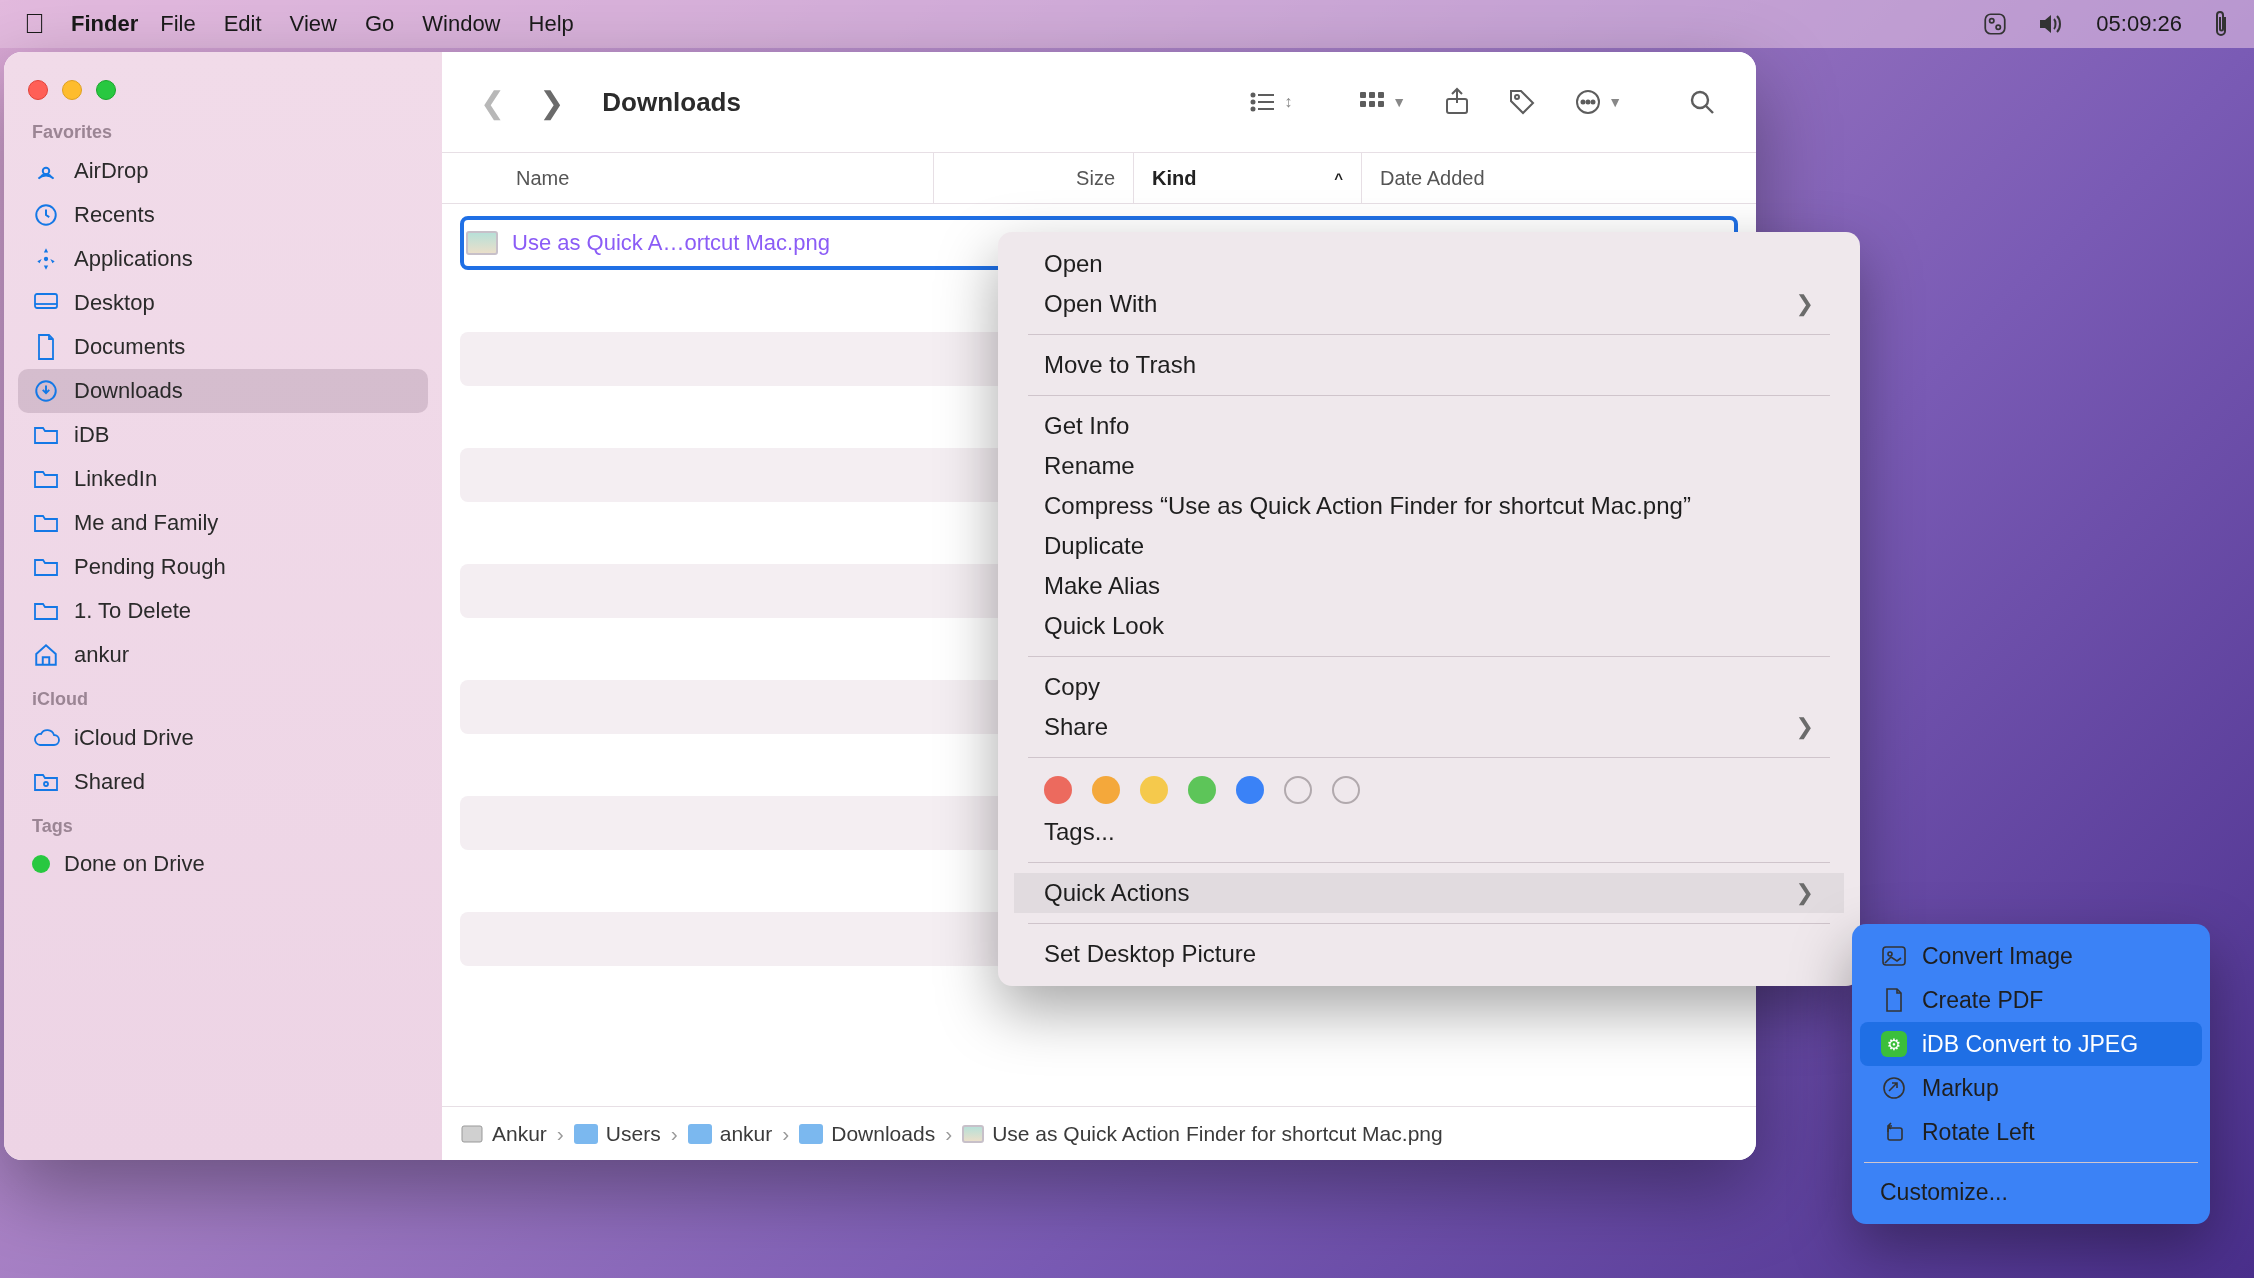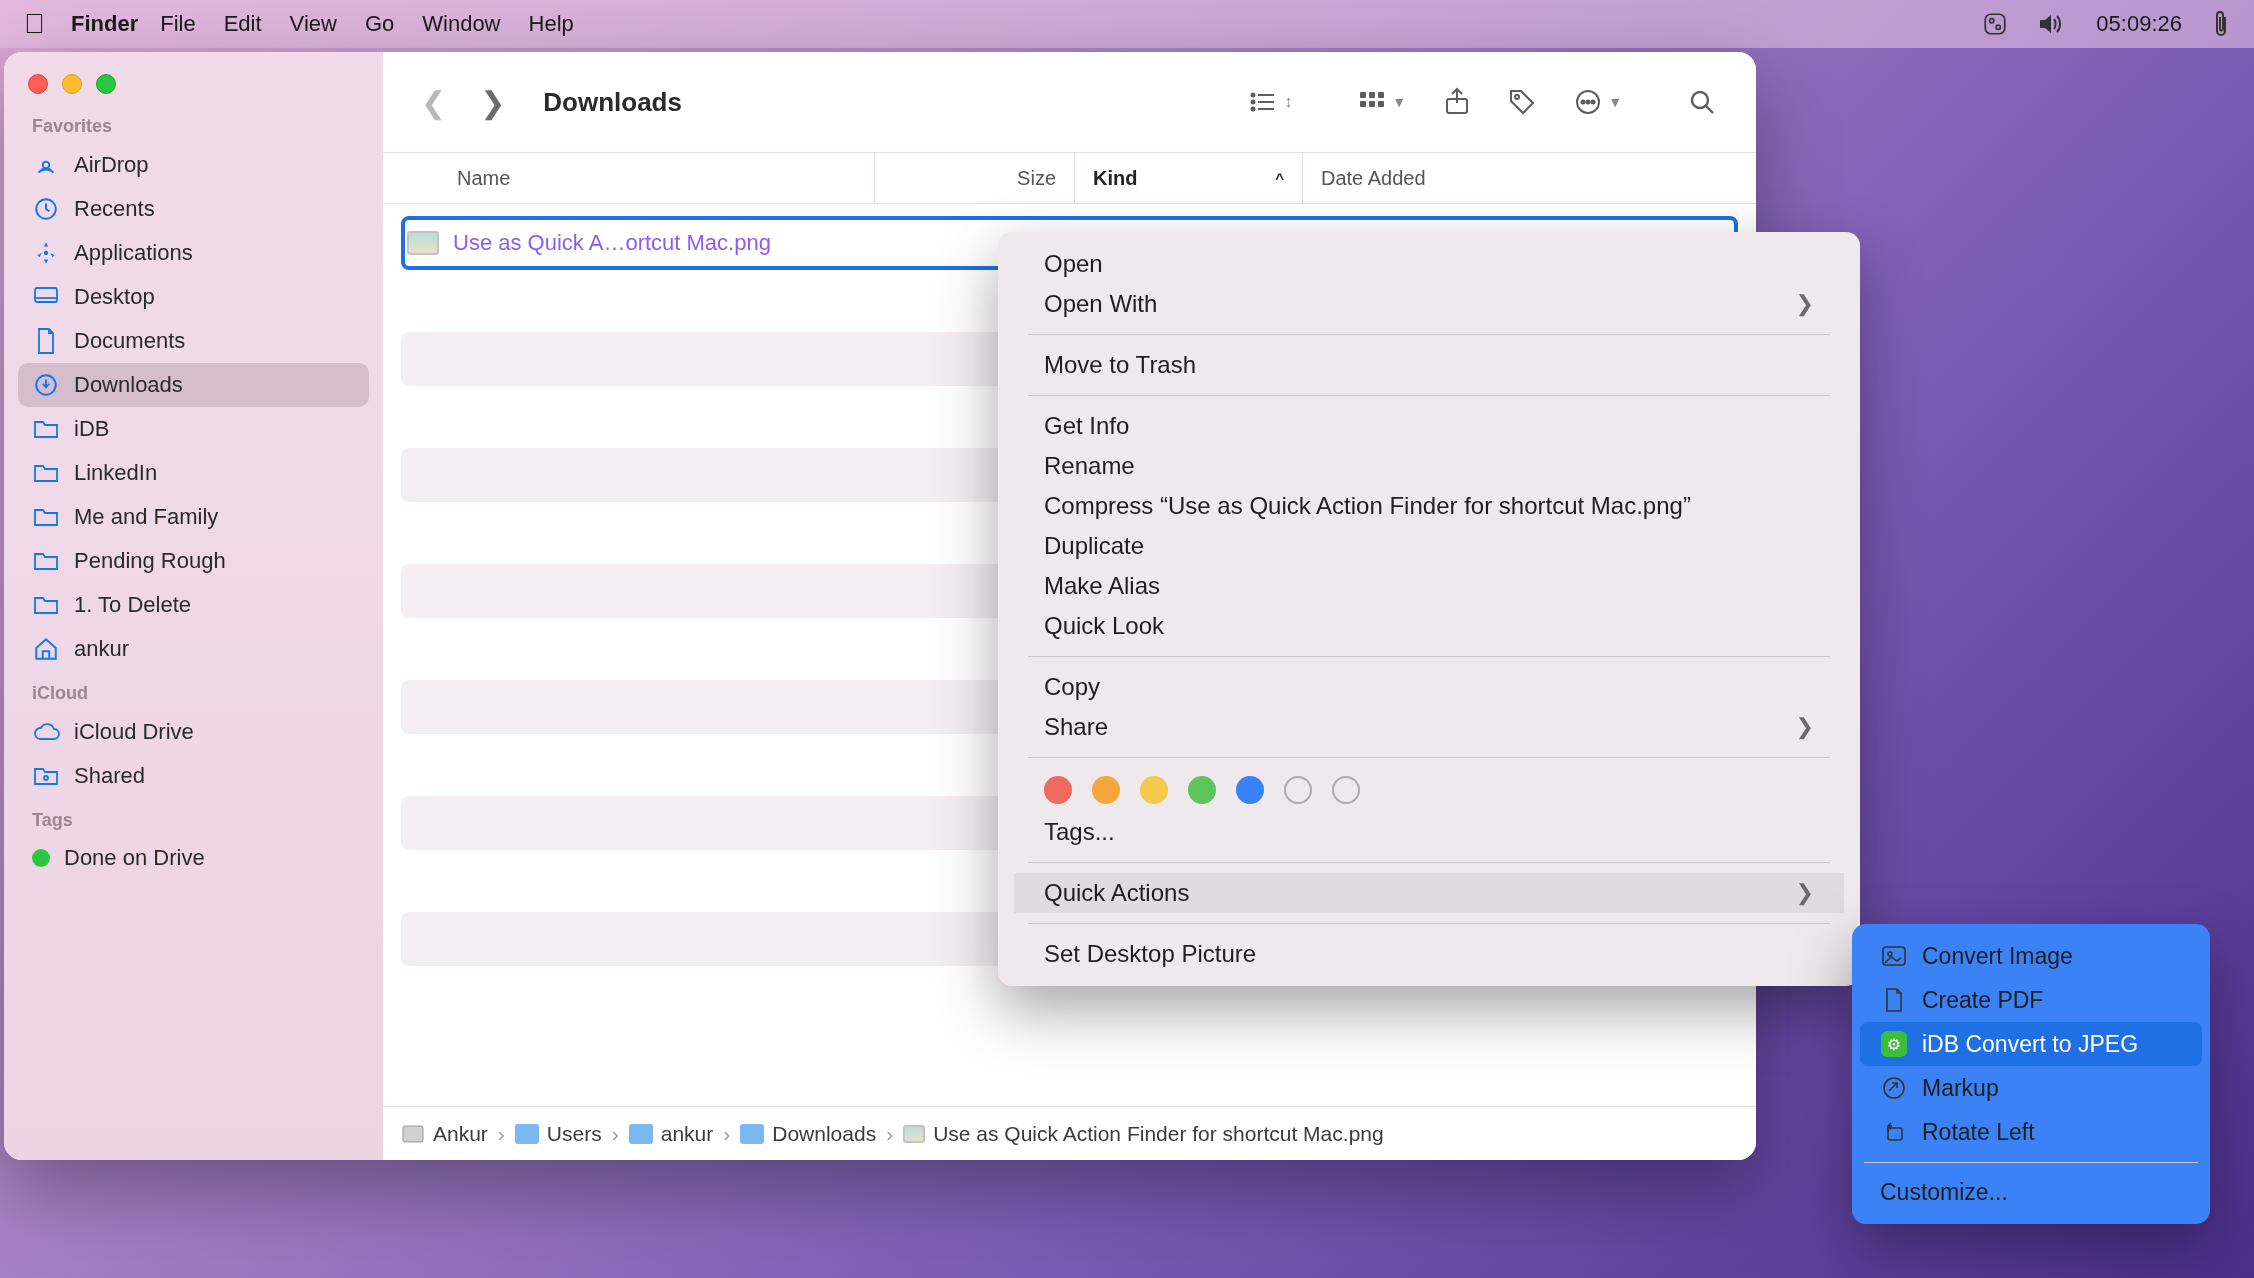--- a/index.html
+++ b/index.html
@@ -4,21 +4,21 @@
 <style>
 * { margin: 0; padding: 0; box-sizing: border-box; font-family: -apple-system, "Helvetica Neue", Helvetica, Arial, sans-serif; }
 body { width: 2254px; height: 1278px; background: linear-gradient(135deg, #d9a8d4 0%, #b088c8 30%, #7a5bb5 65%, #4a2f8c 100%); overflow: hidden; position: relative; }
 .menubar { position: absolute; top: 0; left: 0; right: 0; height: 48px; background: rgba(235,200,230,0.55); display: flex; align-items: center; padding: 0 24px; font-size: 22px; color: #1a1a1a; }
 .menubar .apple { font-size: 28px; margin-right: 26px; }
 .menubar .app { font-weight: 700; margin-right: 22px; }
 .menubar .mitem { margin-right: 28px; }
 .menubar .right { margin-left: auto; display: flex; align-items: center; gap: 30px; justify-content: space-between; }
 .menubar .clock { font-variant-numeric: tabular-nums; font-weight: 500; }
 .finder { position: absolute; top: 52px; left: 4px; width: 1752px; height: 1108px; background: #fff; border-radius: 18px; box-shadow: 0 30px 80px rgba(0,0,0,0.35); display: flex; overflow: visible; }
-.sidebar { width: 379px; background: linear-gradient(#f1dbe9,#edd4e5); border-top-left-radius: 18px; border-bottom-left-radius: 18px; padding: 18px 14px 14px 14px; overflow-y: auto; }
+.sidebar { width: 438px; background: linear-gradient(#f1dbe9,#edd4e5); border-top-left-radius: 18px; border-bottom-left-radius: 18px; padding: 24px 14px 14px 14px; overflow-y: auto; }
 .traffic { display: flex; gap: 14px; margin: 4px 0 22px 10px; }
 .traffic span { width: 20px; height: 20px; border-radius: 50%; display: block; }
 .tl-close { background: #ff5f57; border: 1px solid #e14239; }
 .tl-min { background: #febc2e; border: 1px solid #dea021; }
 .tl-max { background: #28c840; border: 1px solid #1ba52d; }
 .side-section { font-size: 18px; font-weight: 700; color: #9b8594; margin: 12px 0 6px 14px; }
 .side-item { display: flex; align-items: center; gap: 14px; padding: 8px 14px; border-radius: 10px; font-size: 22px; color: #2a2a2a; cursor: default; }
 .side-item .si-icon { width: 28px; height: 28px; display: flex; align-items: center; justify-content: center; color: #1478e6; }
 .side-item.active { background: rgba(120,90,115,0.22); }
 .tag-dot { width: 18px; height: 18px; border-radius: 50%; }

